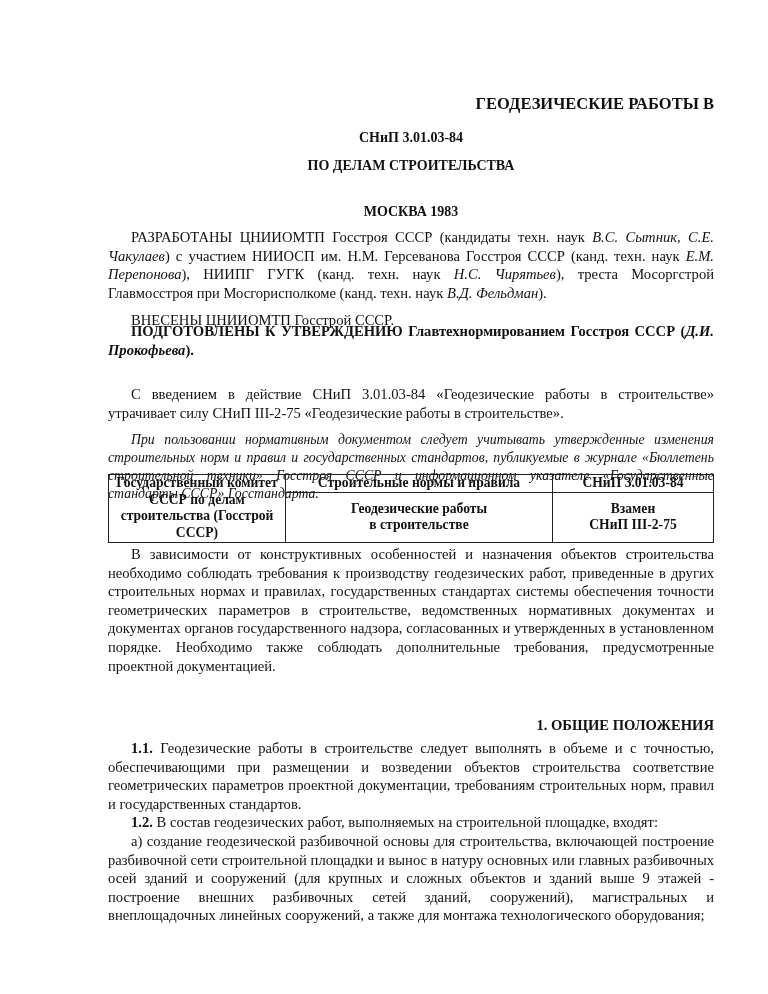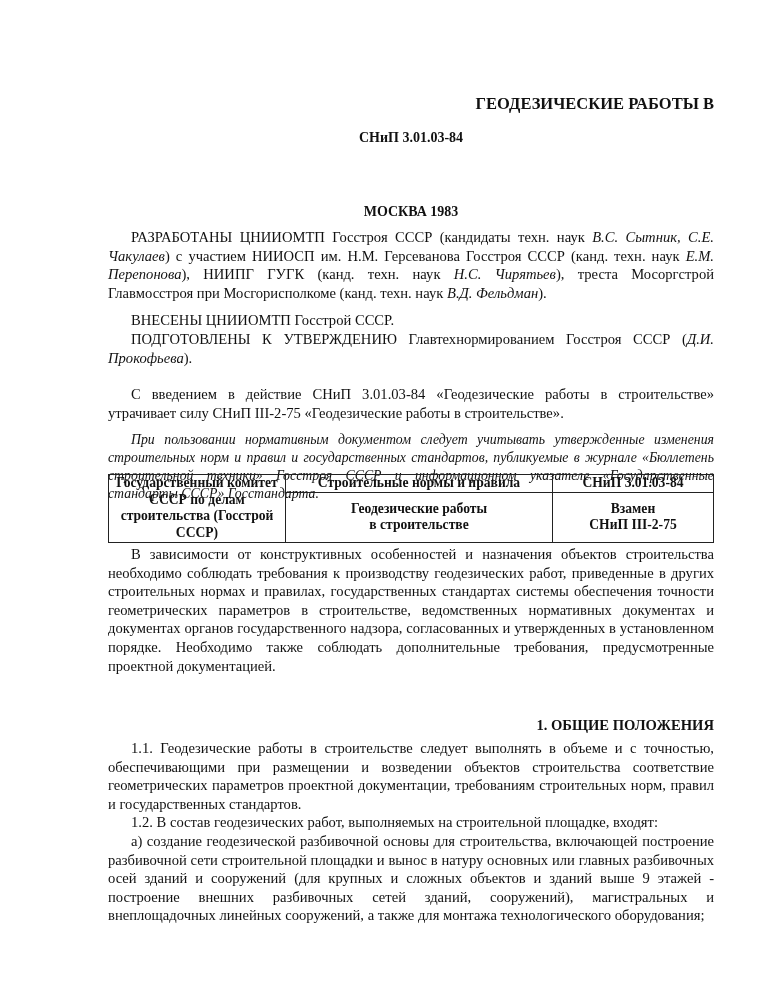--- a/index.html
+++ b/index.html
@@ -9,49 +9,50 @@
   .title { position:absolute; left:0; width:606px; top:93px; text-align:right;
            font-weight:bold; font-size:16.5px; line-height:22px; }
   .center-bold { position:absolute; left:0; width:606px; text-align:center; font-weight:bold; font-size:14px; line-height:18px; }
   p { margin:0; font-size:14.6px; line-height:18.6px; text-align:justify; text-indent:23px; }
   .block { position:absolute; left:0; width:606px; }
   .it { font-style:italic; }
   table { position:absolute; left:0; top:474px; width:606px; border-collapse:collapse; font-weight:bold; font-size:13.6px; line-height:16.5px; }
   td { border:1px solid #222; text-align:center; vertical-align:middle; padding:0 2px; }
   td.r1 { height:16px; }
   h2 { position:absolute; left:0; width:606px; top:716px; margin:0; text-align:right; font-size:14.6px; line-height:18px; font-weight:bold; }
-  b.num { font-weight:normal;margin-top:22px; }
+  b.num { font-weight:bold;margin-top:22px; }
 </style>
 </head>
 <body>
 
 <div class="page">
 
   <div class="title">
     <div>ГЕОДЕЗИЧЕСКИЕ РАБОТЫ В</div>
   </div>
 
   <div class="center-bold" style="top:129px;">СНиП 3.01.03-84</div>
 
   <div class="center-bold" style="top:157px;">
+    <div>ПО ДЕЛАМ СТРОИТЕЛЬСТВА</div>
   </div>
 
   <div class="center-bold" style="top:203px;">МОСКВА 1983</div>
 
   <div class="block" style="top:228px;">
     <p>
       <span>РАЗРАБОТАНЫ ЦНИИОМТП Госстроя СССР (кандидаты техн. наук </span><span class="it">В.С. Сытник, С.Е. Чакулаев</span><span>) с участием НИИОСП им. Н.М. Герсеванова Госстроя СССР (канд. техн. наук </span><span class="it">Е.М. Перепонова</span><span>), НИИПГ ГУГК (канд. техн. наук </span><span class="it">Н.С. Чирятьев</span><span>), треста Мосоргстрой Главмосстроя при Мосгорисполкоме (канд. техн. наук </span><span class="it">В.Д. Фельдман</span><span>).</span>
     </p>
   </div>
 
   <div class="block" style="top:311px;">
     <p>ВНЕСЕНЫ ЦНИИОМТП Госстрой СССР.</p>
   </div>
 
-  <div class="block" style="top:330px;">
+  <div class="block" style="top:322px;font-weight:bold;">
     <p>
       <span>ПОДГОТОВЛЕНЫ К УТВЕРЖДЕНИЮ Главтехнормированием Госстроя СССР (</span><span class="it">Д.И. Прокофьева</span><span>).</span>
     </p>
   </div>
 
   <div class="block" style="top:385px;">
     <p>С введением в действие СНиП 3.01.03-84 «Геодезические работы в строительстве» утрачивает силу СНиП III-2-75 «Геодезические работы в строительстве».</p>
   </div>
 
   <div class="block" style="top:431px;">

